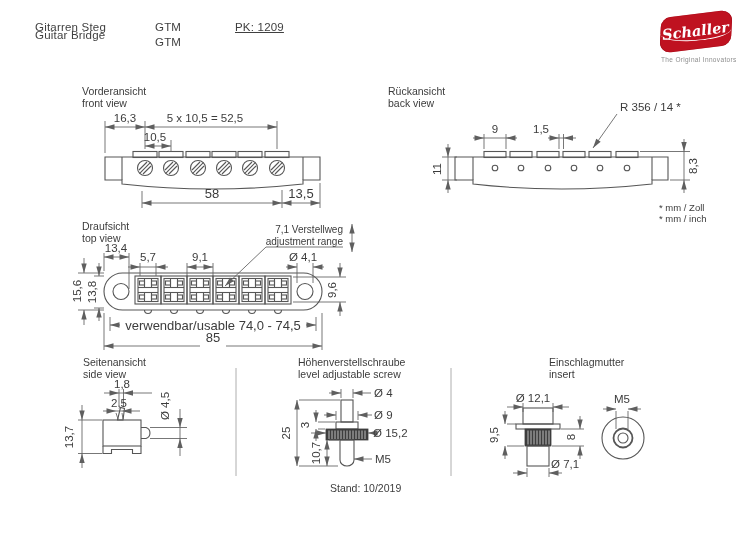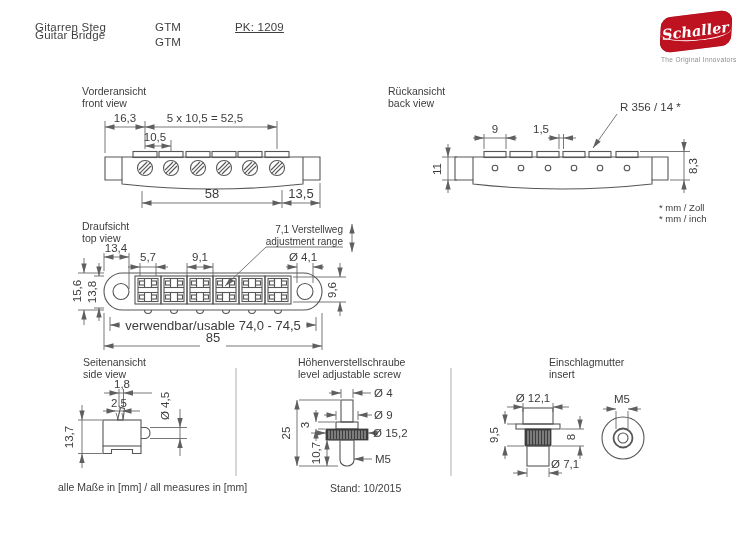--- a/index.html
+++ b/index.html
@@ -36,22 +36,21 @@
   <div class="abs hdr" style="left:155px;top:21px;">GTM</div>
   <div class="abs hdr" style="left:235px;top:21px;text-decoration:underline;">PK: 1209</div>
   <div class="abs hdr" style="left:35px;top:29px;">Guitar Bridge</div>
   <div class="abs hdr" style="left:155px;top:36px;">GTM</div>
 
   <div id="logo-box">
     <span class="brand">Schaller</span>
   </div>
   <div id="logo-tagline">The Original Innovators</div>
 
-  <div class="abs footnote" style="left:58px;top:481px;">alle Maße in [mm] / all measures in [mm]</div>
-  <div class="abs footnote" style="left:330px;top:482px;">Stand: 10/2015</div>
+  <div class="abs footnote" style="left:330px;top:482px;">Stand: 10/2019</div>
 
   <svg class="abs" style="left:0;top:0;" width="743" height="545" viewBox="0 0 743 545">
     <defs>
       <path id="ah" d="M0,0 L-9.5,-2.7 L-9.5,2.7 Z"></path>
       <g id="fsad">
           <rect x="-12" y="0" width="24" height="6"></rect>
         </g>
       <g id="fscrew">
         <circle cx="0" cy="0" r="7.5"></circle>
         <line x1="-5.3" y1="5.3" x2="5.3" y2="-5.3"></line>

